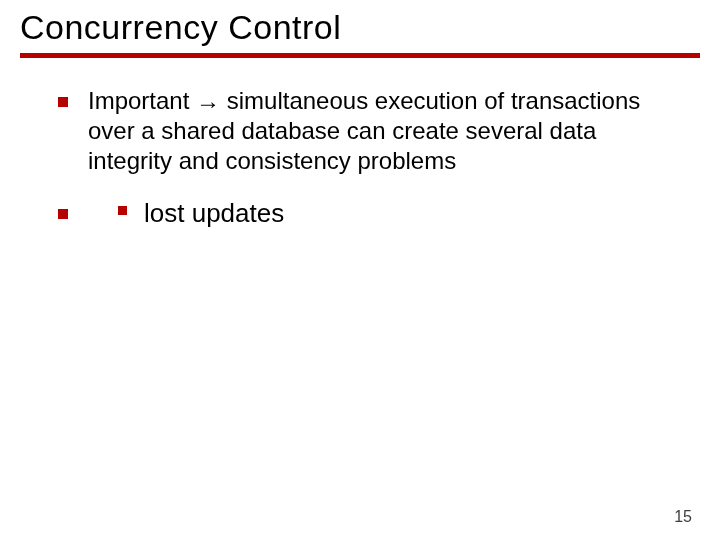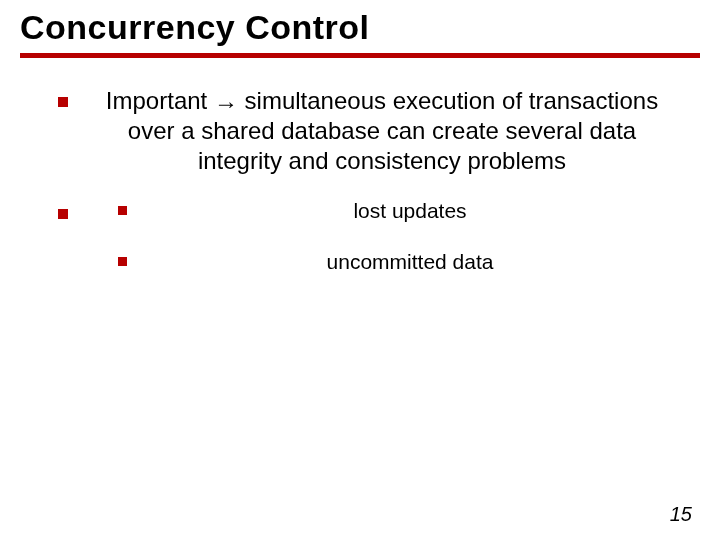--- a/index.html
+++ b/index.html
@@ -13,37 +13,36 @@
     overflow: hidden;
   }
   .slide {
     position: relative;
     width: 720px;
     height: 540px;
     box-sizing: border-box;
   }
   .title {
     font-size: 34px;
-    font-weight: 700;
+    font-weight: 400;
     padding: 8px 12px 6px 20px;
     letter-spacing: 0.5px;
   }
   .rule {
     height: 5px;
     background: #b70000;
     margin: 0 20px 0 20px;
   }
   .body {
     padding: 28px 44px 0 58px;
   }
   ul.lvl1 {
     list-style: none;
     margin: 0;
     padding: 0;
-    text-align: center;
   }
   ul.lvl1 > li {
     position: relative;
     font-size: 24px;
     line-height: 1.25;
     padding-left: 30px;
     margin-bottom: 4px;
   }
   ul.lvl1 > li::before {
     content: "";
@@ -54,62 +53,60 @@
     height: 10px;
     background: #b70000;
   }
   ul.lvl2 {
     list-style: none;
     margin: 22px 0 0 0;
     padding: 0 0 0 30px;
   }
   ul.lvl2 > li {
     position: relative;
-    font-size: 21px;
+    font-size: 26px;
     line-height: 1.2;
     padding-left: 26px;
     margin-bottom: 26px;
   }
   ul.lvl2 > li::before {
     content: "";
     position: absolute;
     left: 0;
     top: 8px;
     width: 9px;
     height: 9px;
     background: #b70000;
   }
   .arrow {
     font-family: Arial, sans-serif;
   }
   .pagenum {
     position: absolute;
     right: 28px;
     bottom: 14px;
-    font-style: italic;
-    font-size: 20px;
-    color: #000000;
+    font-size: 16px;
+    color: #404040;
   }
 </style>
 </head>
 <body>
 
 <div class="slide">
 
   <div class="title">Concurrency Control</div>
   <div class="rule"></div>
 
   <div class="body">
     <ul class="lvl1">
       <li>
         <span>Important </span><span class="arrow">→</span><span> simultaneous execution of transactions over a shared database can create several data integrity and consistency problems</span>
       </li>
       <li>
         <ul class="lvl2">
           <li><span>lost updates</span></li>
-          <li><span>uncommitted data</span></li>
         </ul>
       </li>
     </ul>
   </div>
 
   <div class="pagenum">15</div>
 </div>
 
 </body></html>

